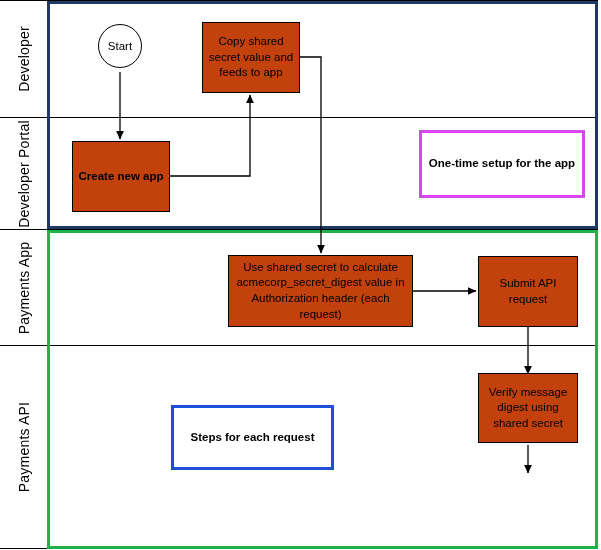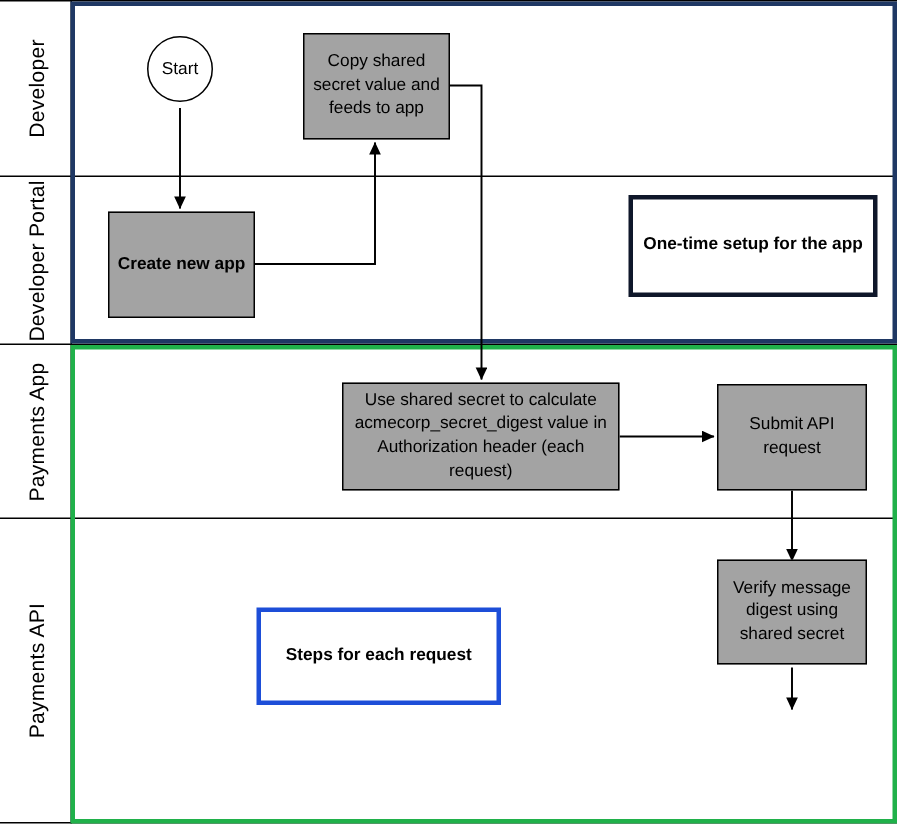--- a/index.html
+++ b/index.html
@@ -57,21 +57,21 @@
     pointer-events: none;
   }
   .group-blue { border: 3px solid #1f3864; }
   .group-green { border: 3px solid #20b14a; }
 
   
   .node {
     position: absolute;
     box-sizing: border-box;
     border: 1px solid #000000;
-    background: #a3a3a3;
+    background: #c2410c;
     display: flex;
     align-items: center;
     justify-content: center;
     text-align: center;
     font-size: 11.5px;
     line-height: 1.35;
     color: #000000;
     padding: 2px 4px;
   }
   .node-start {
@@ -94,21 +94,21 @@
     background: #ffffff;
     display: flex;
     align-items: center;
     justify-content: center;
     text-align: center;
     font-size: 11.5px;
     font-weight: bold;
     line-height: 1.35;
     color: #000000;
   }
-  .legend-blue { border: 3px solid #0f172a; }
+  .legend-blue { border: 3px solid #d946ef; }
   .legend-green { border: 3px solid #1d4ed8; }
 
   
   #connectors {
     position: absolute;
     left: 0;
     top: 0;
     width: 601px;
     height: 550px;
     pointer-events: none;

